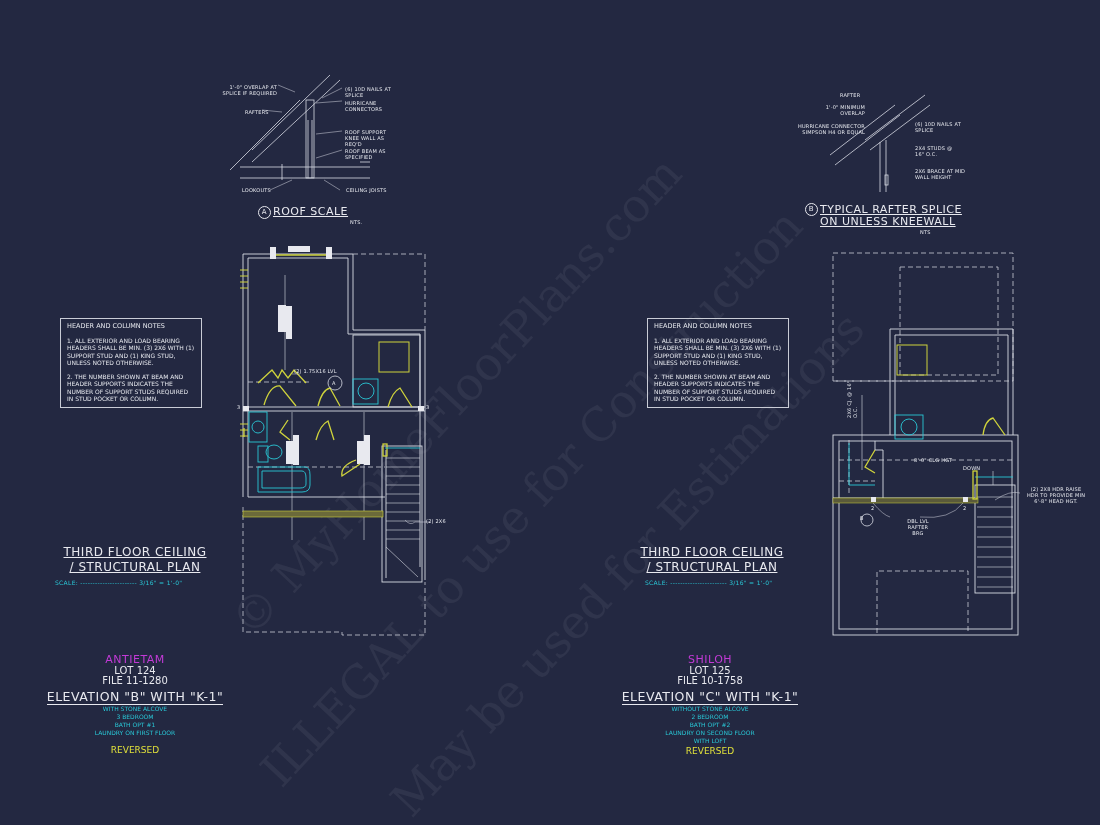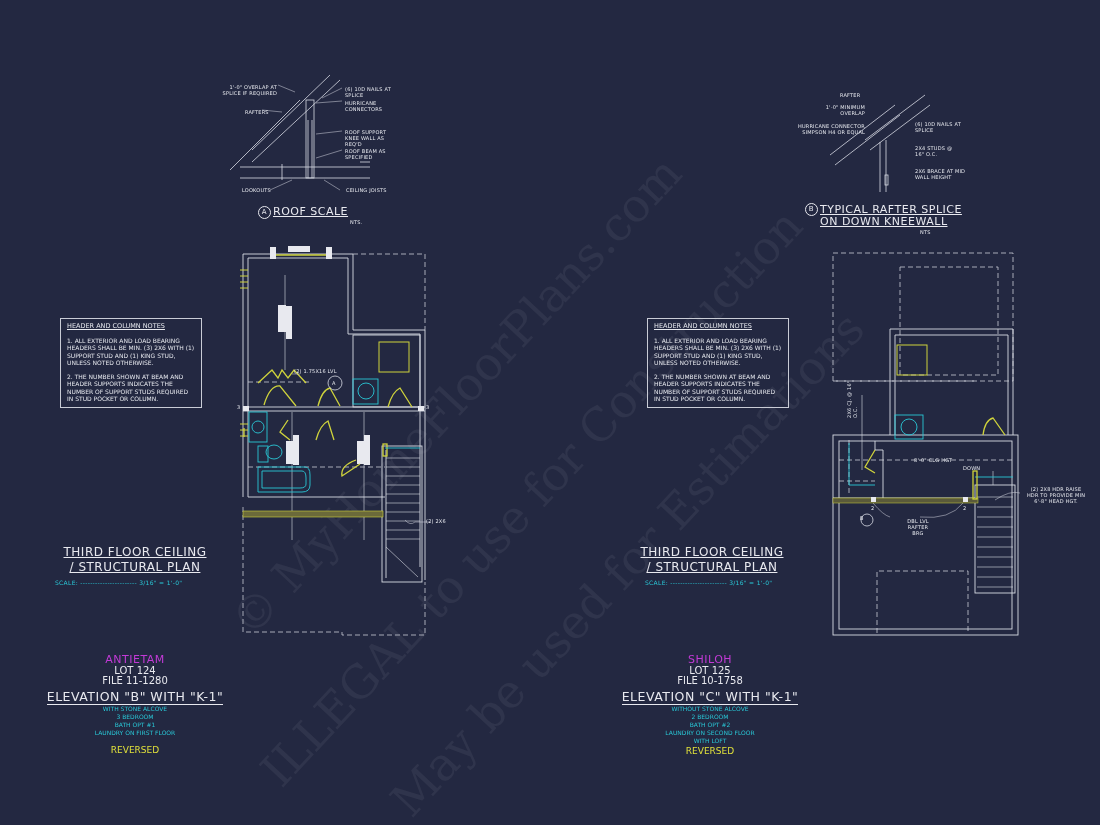--- a/index.html
+++ b/index.html
@@ -1,21 +1,21 @@
 <!DOCTYPE html>
 <html><head>
 <meta charset="utf-8">
 <style>
   html,body{margin:0;padding:0;}
   body{width:1100px;height:825px;background:#232841;position:relative;overflow:hidden;font-family:"DejaVu Sans",sans-serif;}
   .abs{position:absolute;}
   .cad{font-family:"DejaVu Sans",sans-serif;color:#e6e8ee;text-transform:uppercase;}
   .tiny{font-size:5px;line-height:6px;letter-spacing:.2px;}
   .notes{position:absolute;border:1px solid #c9ccd6;padding:4px 6px;width:128px;color:#e6e8ee;font-size:6px;line-height:7.5px;text-transform:uppercase;}
-  .notes .nt{text-decoration:underline;font-size:6.5px;margin-bottom:6px;display:block;}
+  .notes .nt{font-size:6.5px;margin-bottom:6px;display:block;}
   .notes p{margin:0 0 6px 0;}
   .ttl{position:absolute;text-align:center;color:#e8e9ef;font-size:12px;line-height:15px;letter-spacing:.5px;}
   .ttl span{display:block;text-decoration:underline;}
   .scale{font-size:6px;color:#29c7d6;letter-spacing:.3px;}
   .info{position:absolute;text-align:center;text-transform:uppercase;}
   .info .nm{color:#c23ad6;font-size:11px;letter-spacing:.5px;}
   .info .l{color:#e8e9ef;font-size:10px;line-height:10px;}
   .info .el{color:#e8e9ef;font-size:12.5px;line-height:14px;border-bottom:1px solid #e8e9ef;letter-spacing:.5px;}
   .info .c{color:#29c7d6;font-size:6px;line-height:8px;}
   .info .rv{color:#e0e03a;font-size:9px;margin-top:4px;}
@@ -80,21 +80,21 @@
   </g>
 </svg>
 <div class="abs cad tiny" style="left:840px;top:92px;">RAFTER</div>
 <div class="abs cad tiny" style="left:820px;top:104px;width:45px;text-align:right;">1'-0" MINIMUM OVERLAP</div>
 <div class="abs cad tiny" style="left:785px;top:123px;width:80px;text-align:right;">HURRICANE CONNECTOR SIMPSON H4 OR EQUAL</div>
 <div class="abs cad tiny" style="left:915px;top:121px;width:50px;">(6) 10d NAILS AT SPLICE</div>
 <div class="abs cad tiny" style="left:915px;top:145px;width:40px;">2x4 STUDS @ 16" O.C.</div>
 <div class="abs cad tiny" style="left:915px;top:168px;width:55px;">2x6 BRACE AT MID WALL HEIGHT</div>
 <div class="dtitle" style="left:805px;top:203px;line-height:12px;">
   <span class="circ">B</span><span style="text-decoration:underline;text-align:right;">TYPICAL RAFTER SPLICE</span><br>
-  <span style="text-decoration:underline;margin-left:15px;">ON DOWN KNEEWALL</span>
+  <span style="text-decoration:underline;margin-left:15px;">ON UNLESS KNEEWALL</span>
 </div>
 <div class="abs cad tiny" style="left:920px;top:229px;">NTS</div>
 
 <div class="notes" style="left:60px;top:318px;">
   <span class="nt">HEADER AND COLUMN NOTES</span>
   <p>1. ALL EXTERIOR AND LOAD BEARING HEADERS SHALL BE MIN. (3) 2x6 WITH (1) SUPPORT STUD AND (1) KING STUD, UNLESS NOTED OTHERWISE.</p>
   <p style="margin:0;">2. THE NUMBER SHOWN AT BEAM AND HEADER SUPPORTS INDICATES THE NUMBER OF SUPPORT STUDS REQUIRED IN STUD POCKET OR COLUMN.</p>
 </div>
 <div class="notes" style="left:647px;top:318px;">
   <span class="nt">HEADER AND COLUMN NOTES</span>

